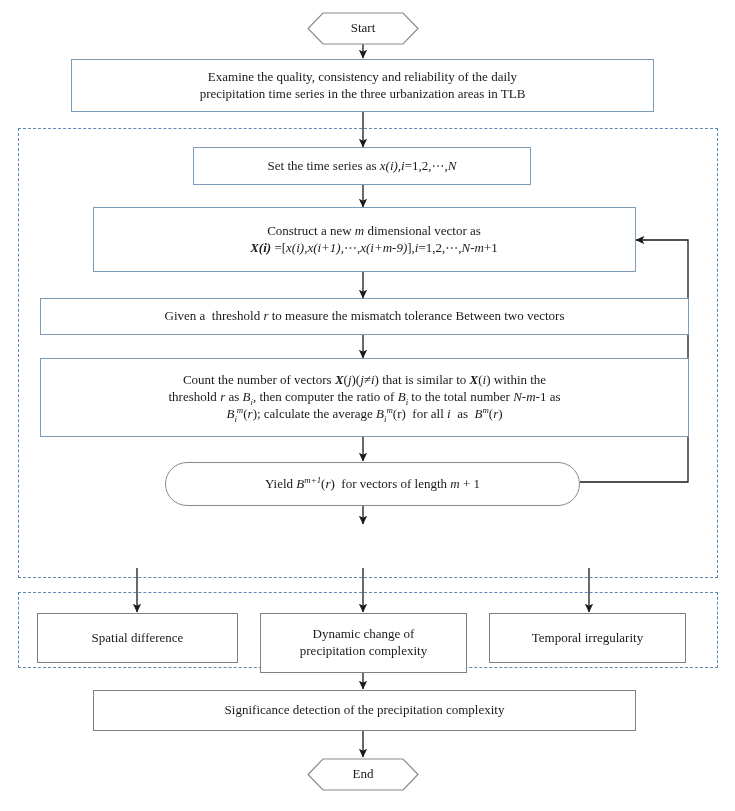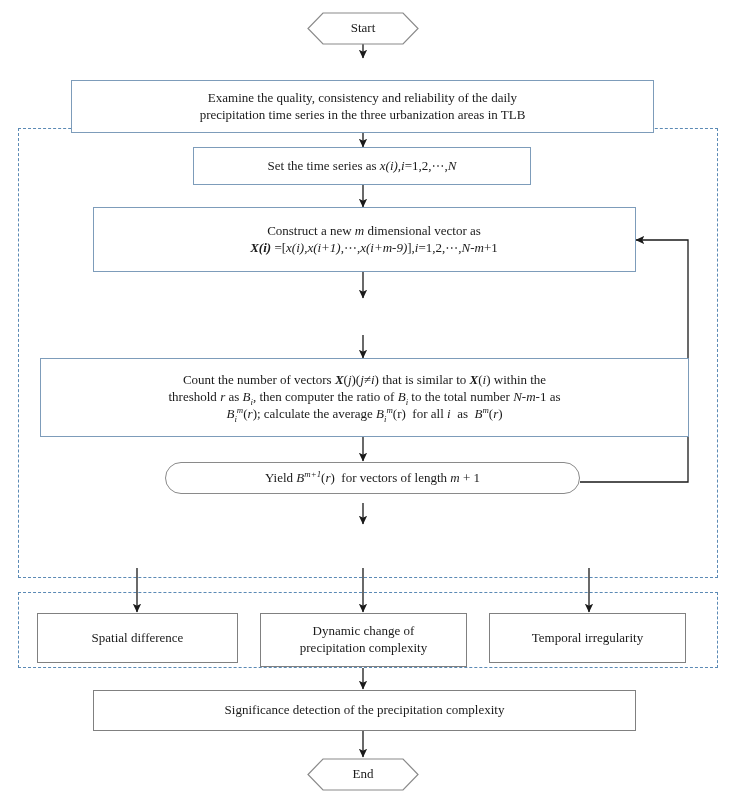--- a/index.html
+++ b/index.html
@@ -118,59 +118,62 @@
     </g>
   </svg>
 
   <div class="node terminator" style="left:307px; top:12px; width:112px; height:33px;">
     <svg class="hexwrap" viewBox="0 0 112 33" xmlns="http://www.w3.org/2000/svg">
       <polygon points="16,1 96,1 111,16.5 96,32 16,32 1,16.5" fill="#ffffff" stroke="#8a8a8a" stroke-width="1.2"></polygon>
     </svg>
     <span class="label fs17">Start</span>
   </div>
 
-  <div class="node blue-box fs17" style="left:71px; top:59px; width:583px; height:53px;margin-top:21px;">
+  <div class="node blue-box fs17" style="left:71px; top:59px; width:583px; height:53px;">
     <span class="txt">
       <span>Examine the quality, consistency and reliability of the daily</span><br>
       <span>precipitation time series in the three urbanization areas in TLB</span>
     </span>
   </div>
 
   <div class="node blue-box fs17" style="left:193px; top:147px; width:338px; height:38px;">
     <span class="txt">
       <span>Set the time series as </span><i class="mi">x(i)</i><i class="mi">,i</i>=1,2,<span>⋯</span>,<i class="mi">N</i>
     </span>
   </div>
 
   <div class="node blue-box fs17" style="left:93px; top:207px; width:543px; height:65px;padding-left:19px;">
     <span class="txt">
       <span>Construct a new </span><i class="mi">m</i><span> dimensional vector as</span><br>
       <span><b class="bi">X(i)</b> =[<i class="mi">x(i)</i>,<i class="mi">x(i+1)</i>,⋯,<i class="mi">x(i+m-9)</i>],<i class="mi">i</i>=1,2,⋯,<i class="mi">N</i>-<i class="mi">m</i>+1</span>
     </span>
   </div>
 
+  <div class="node blue-box fs17" style="left:40px; top:298px; width:649px; height:37px;">
+    <span class="txt">Given a&nbsp; threshold <i class="mi">r</i> to measure the mismatch tolerance Between two vectors</span>
+  </div>
 
   <div class="node blue-box fs17" style="left:40px; top:358px; width:649px; height:79px;">
     <span class="txt">
       <span>Count the number of vectors <b class="bi">X</b>(<i class="mi">j</i>)(<i class="mi">j</i>≠<i class="mi">i</i>) that is similar to <b class="bi">X</b>(<i class="mi">i</i>) within the</span><br>
       <span>threshold <i class="mi">r</i> as <i class="mi">B</i><sub class="sm"><i class="mi">i</i></sub>, then computer the ratio of <i class="mi">B</i><sub class="sm"><i class="mi">i</i></sub> to the total number <i class="mi">N</i>-<i class="mi">m</i>-1 as</span><br>
       <span><i class="mi">B</i><sub class="sm"><i class="mi">i</i></sub><sup class="sm"><i class="mi">m</i></sup>(<i class="mi">r</i>); calculate the average <i class="mi">B</i><sub class="sm"><i class="mi">i</i></sub><sup class="sm"><i class="mi">m</i></sup>(r)&nbsp; for all <i class="mi">i</i>&nbsp; as&nbsp; <i class="mi">B</i><sup class="sm"><i class="mi">m</i></sup>(<i class="mi">r</i>)</span>
     </span>
   </div>
 
-  <div class="node stadium fs17" style="left:165px; top:462px; width:415px; height:32px;">
+  <div class="node stadium fs17" style="left:165px; top:462px; width:415px; height:44px;">
     <span class="txt">Yield <i class="mi">B</i><sup class="sm"><i class="mi">m+1</i></sup>(<i class="mi">r</i>)&nbsp; for vectors of length <i class="mi">m</i> + 1</span>
   </div>
 
 
   <div class="node gray-box fs17" style="left:37px; top:613px; width:201px; height:50px;">
     <span class="txt">Spatial difference</span>
   </div>
 
-  <div class="node gray-box fs17" style="left:260px; top:613px; width:207px; height:54px;">
+  <div class="node gray-box fs17" style="left:260px; top:613px; width:207px; height:60px;">
     <span class="txt">
       <span>Dynamic change of</span><br>
       <span>precipitation complexity</span>
     </span>
   </div>
 
   <div class="node gray-box fs17" style="left:489px; top:613px; width:197px; height:50px;">
     <span class="txt">Temporal irregularity</span>
   </div>
 

